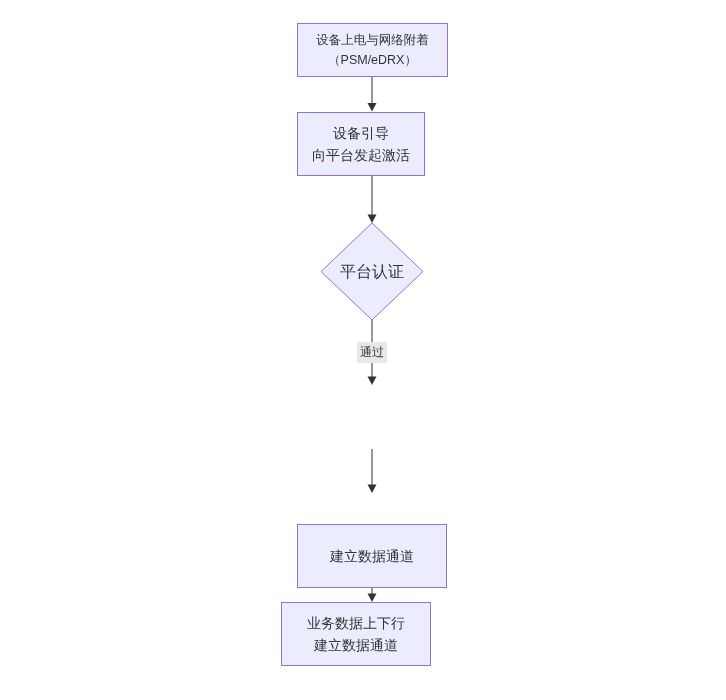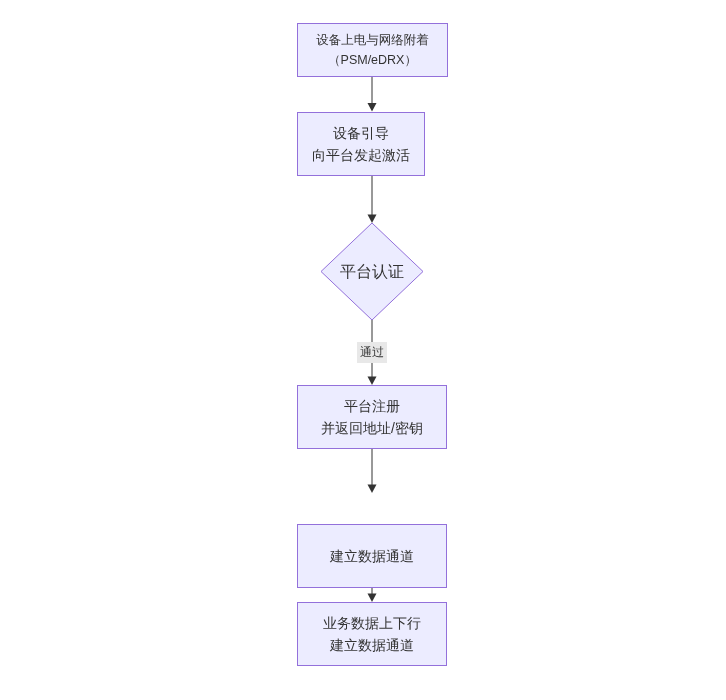--- a/index.html
+++ b/index.html
@@ -89,27 +89,23 @@
     <span>设备引导</span>
     <span>向平台发起激活</span>
   </div>
 
   <div class="diamond-text">
     <span>平台认证</span>
   </div>
 
   <div class="edge-label">通过</div>
 
-  <div class="node" style="left:297px; top:385px; width:150px; height:64px;">
-    <span>平台注册</span>
-    <span>并返回地址/密钥</span>
-  </div>
 
   <div class="node" style="left:297px; top:493px; width:150px; height:64px;margin-top:31px;">
     <span>建立数据通道</span>
   </div>
 
-  <div class="node" style="left:297px; top:602px; width:150px; height:64px;">
+  <div class="node" style="left:281px; top:602px; width:150px; height:64px;">
     <span>业务数据上下行</span>
     <span>建立数据通道</span>
   </div>
 
 </div>
 
 </body></html>

